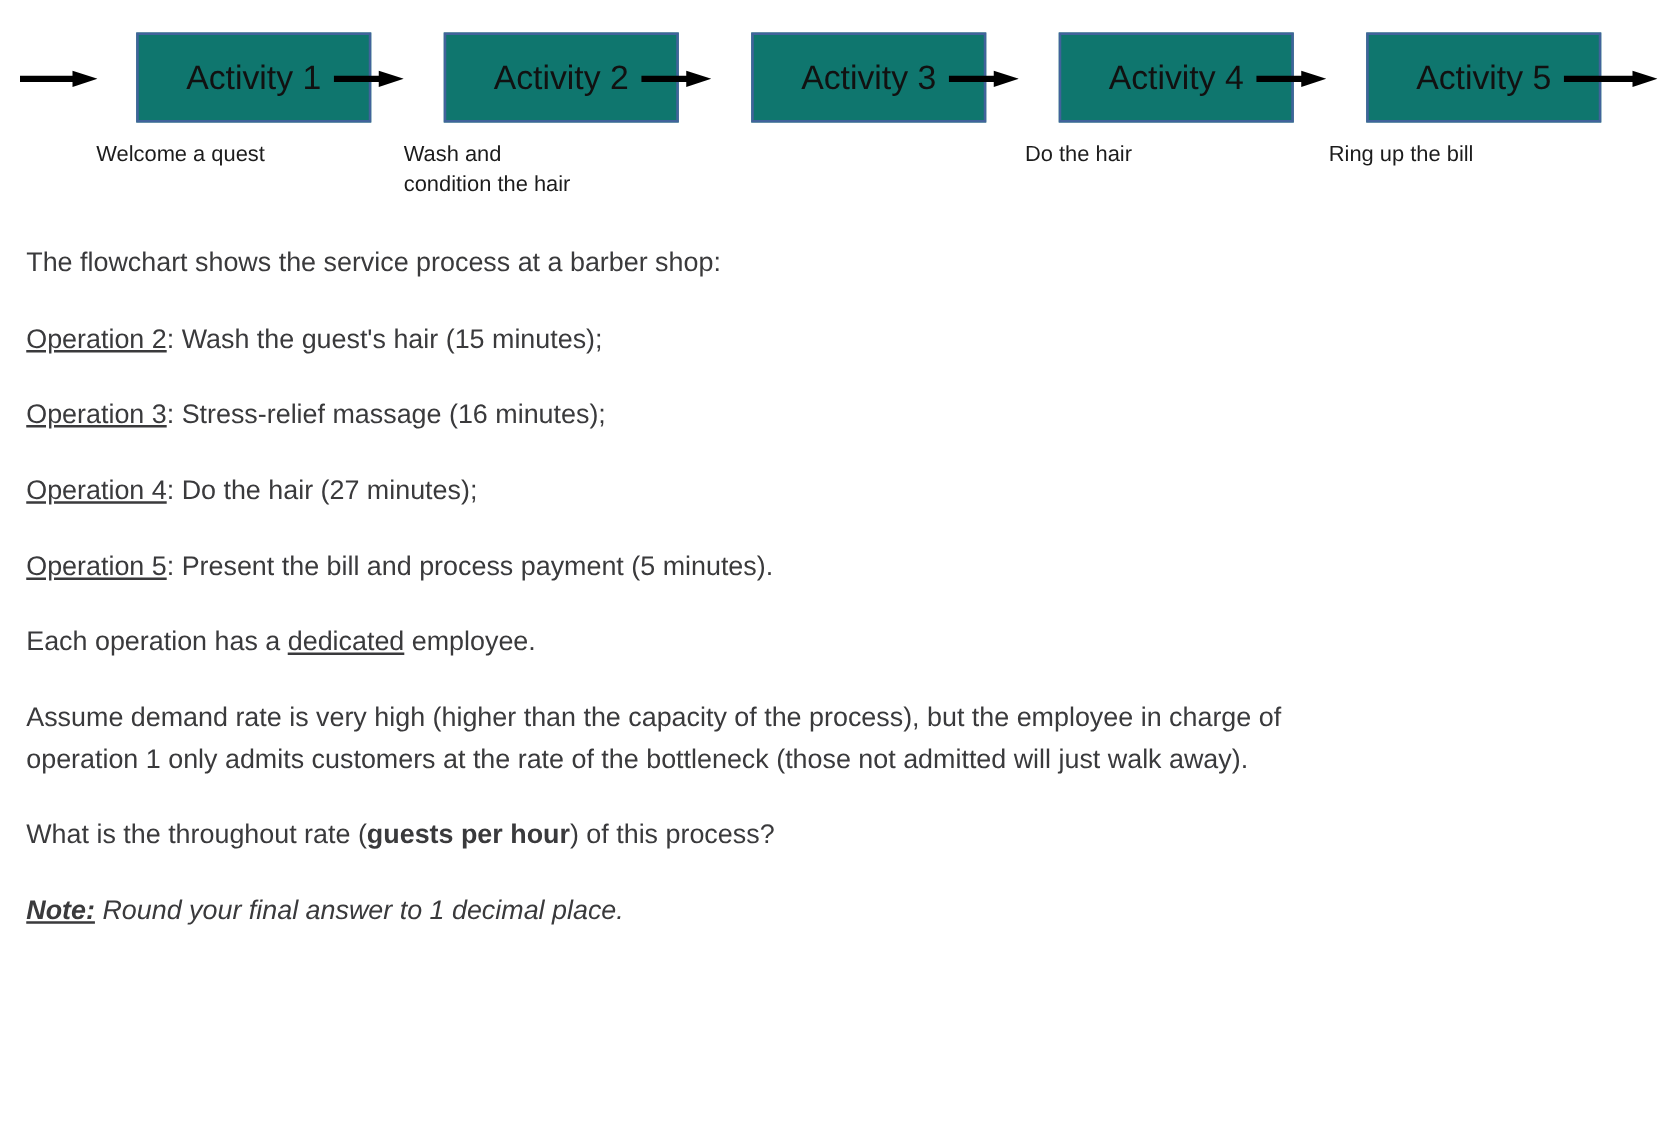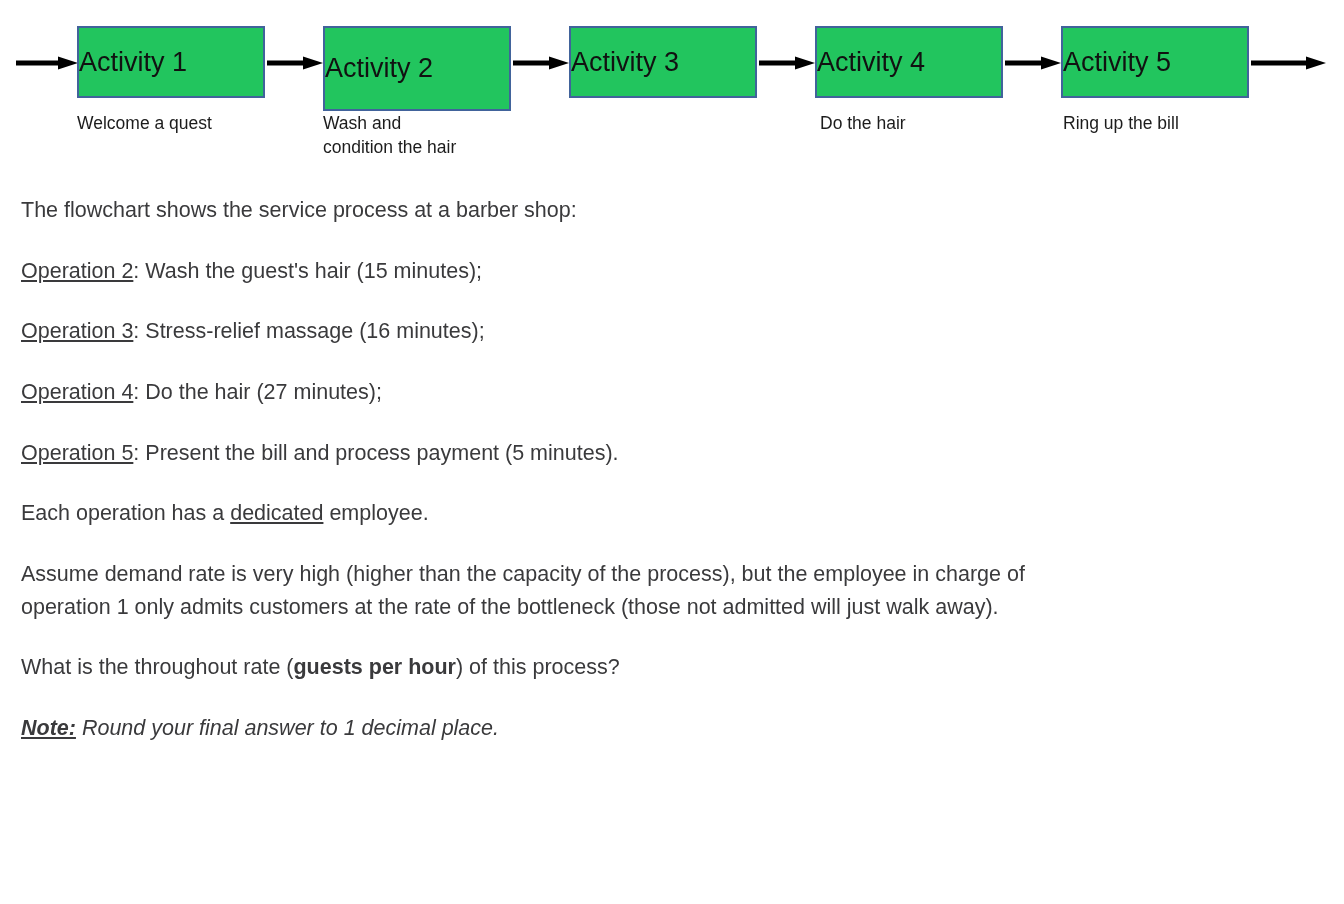--- a/index.html
+++ b/index.html
@@ -30,24 +30,26 @@
     left: 18px;
     font-size: 19px;
     color: #55555a;
     white-space: nowrap;
     letter-spacing: 0.5px;
   }
 
   .activity-node {
     position: absolute;
     box-sizing: border-box;
-    background: #22c55e;
+    background: #0f766e;
     border: 2px solid #41639b;
     display: flex;
     align-items: center;
+    justify-content: center;
+    margin-left: 32px;
   }
   .activity-node .node-label {
     font-size: 27px;
     color: #111111;
     line-height: 1;
     white-space: nowrap;
   }
 
   .node-caption {
     position: absolute;
@@ -107,21 +109,21 @@
   <div class="activity-node" style="left:77px; top:26px; width:188px; height:72px;">
     <span class="node-label">Activity 1</span>
   </div>
   <div class="node-caption" style="left:77px; top:111px;">Welcome a quest</div>
 
   <svg class="flow-arrow" style="left:267px; top:56px; width:56px;" viewBox="0 0 56 14">
     <line x1="0" y1="7" x2="40" y2="7" stroke="#000" stroke-width="5"></line>
     <polygon points="36,0.5 56,7 36,13.5" fill="#000"></polygon>
   </svg>
 
-  <div class="activity-node" style="left:323px; top:26px; width:188px; height:85px;">
+  <div class="activity-node" style="left:323px; top:26px; width:188px; height:72px;">
     <span class="node-label">Activity 2</span>
   </div>
   <div class="node-caption" style="left:323px; top:111px;">Wash and
 condition the hair</div>
 
   <svg class="flow-arrow" style="left:513px; top:56px; width:56px;" viewBox="0 0 56 14">
     <line x1="0" y1="7" x2="40" y2="7" stroke="#000" stroke-width="5"></line>
     <polygon points="36,0.5 56,7 36,13.5" fill="#000"></polygon>
   </svg>
 

